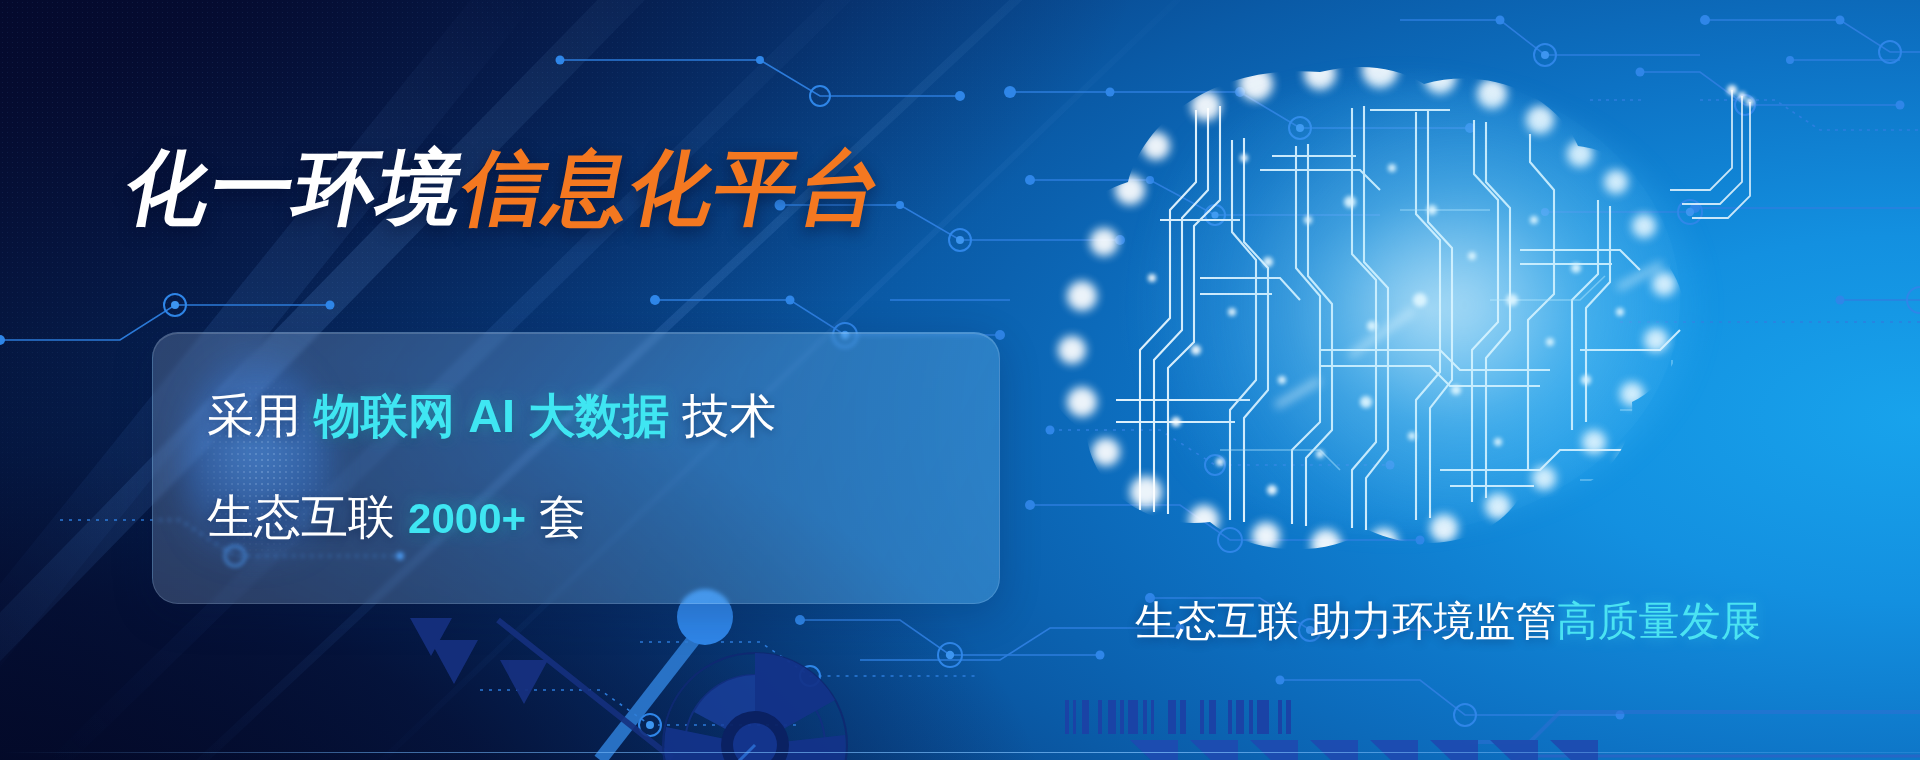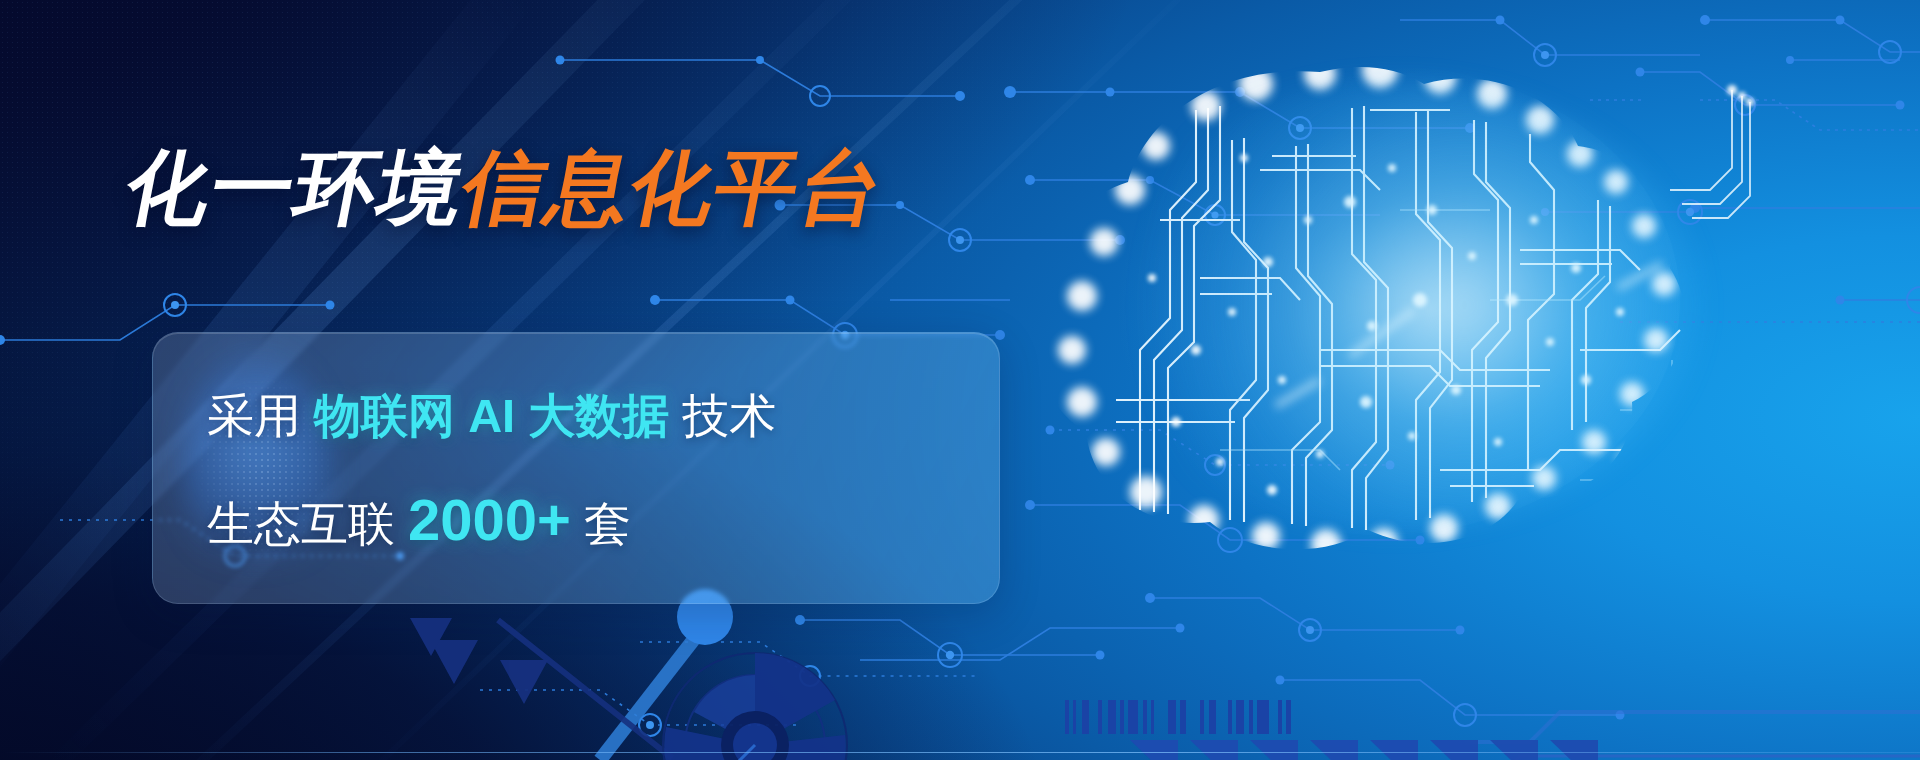--- a/index.html
+++ b/index.html
@@ -90,21 +90,21 @@
   }
 
   .card-line{
     position:absolute; left:54px; white-space:nowrap; color:#ffffff;
     text-shadow:0 2px 8px rgba(0,15,50,.40);
   }
   .card-line.one{ top:52px; font-size:47px; }
   .card-line.two{ top:153px; font-size:47px; }
 
   .hi{ color:#3fe6f2; font-weight:bold; text-shadow:0 0 14px rgba(60,230,245,.45),0 2px 8px rgba(0,15,50,.4); }
-  .big{ color:#3fe6f2; font-weight:bold; font-size:58px; text-shadow:0 0 16px rgba(60,230,245,.45),0 2px 8px rgba(0,15,50,.4); }
+  .big{ color:#3fe6f2; font-weight:bold; font-size:42px; text-shadow:0 0 16px rgba(60,230,245,.45),0 2px 8px rgba(0,15,50,.4); }
   .plain{ font-weight:normal; }
 
   
   .tagline{
     position:absolute; left:1135px; top:594px;
     font-size:41px; white-space:nowrap; color:#ffffff;
     text-shadow:0 2px 10px rgba(0,25,70,.45);
   }
   .tagline .cy{ color:#4ae3f2; text-shadow:0 0 14px rgba(70,225,245,.4); }
 
@@ -432,20 +432,23 @@
       <span class="plain">技术</span>
     </div>
 
     <div class="card-line two">
       <span class="plain">生态互联</span>
       <span class="big">2000+</span>
       <span class="plain">套</span>
     </div>
   </div>
 
+  <div class="tagline">
+    <span>生态互联 助力环境监管</span><span class="cy">高质量发展</span>
+  </div>
 
   <svg class="layer" viewBox="0 0 1920 760" preserveAspectRatio="none">
     <g fill="#16307f" opacity=".95">
       <path d="M430 640 L478 640 L454 684 Z"></path>
       <path d="M500 660 L548 660 L524 704 Z"></path>
       <path d="M410 618 L452 618 L431 656 Z"></path>
     </g>
     <line x1="498" y1="620" x2="672" y2="758" stroke="#16307f" stroke-width="6" opacity=".9"></line>
 
     <g opacity=".95">

